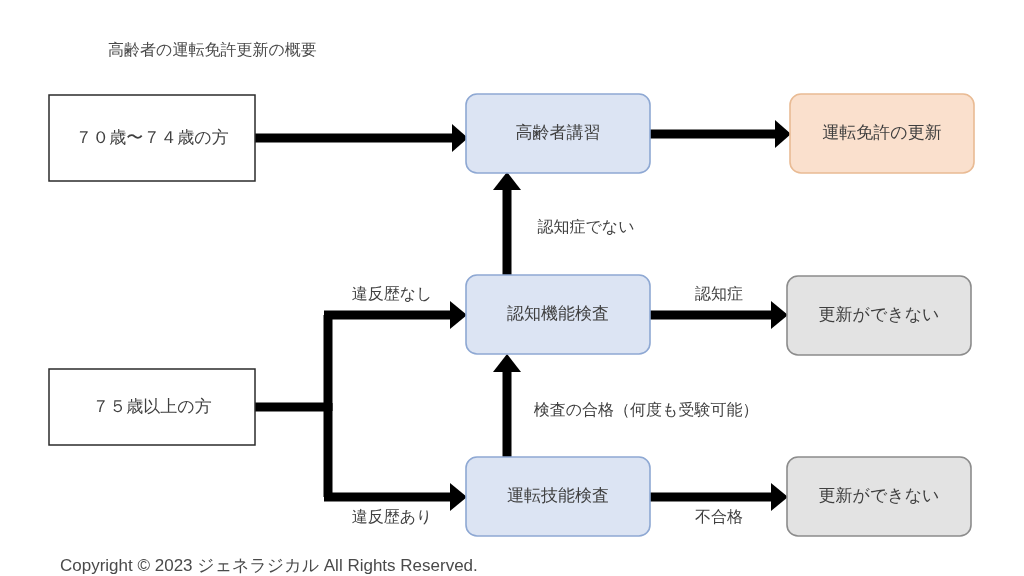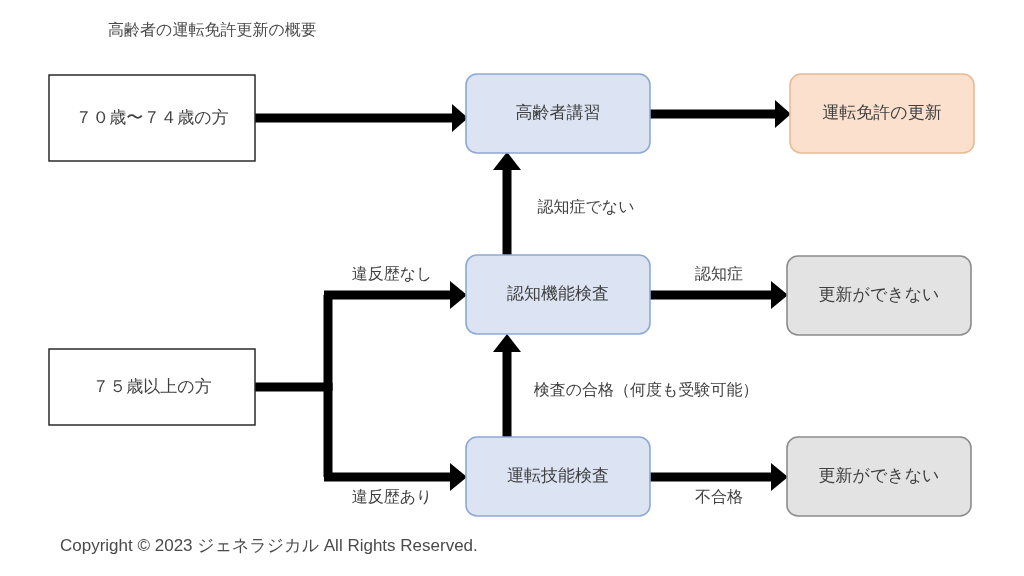--- a/index.html
+++ b/index.html
@@ -11,20 +11,21 @@
     width: 1024px;
     height: 576px;
     overflow: hidden;
     font-family: "Liberation Sans", "DejaVu Sans", sans-serif;
     color: #3c3c3c;
   }
   #canvas {
     position: relative;
     width: 1024px;
     height: 520px;
+    margin-top: 20px;
   }
   svg.diagram {
     position: absolute;
     left: 0;
     top: 0;
     width: 1024px;
     height: 576px;
   }
   .node-text {
     font-family: "Liberation Sans", "DejaVu Sans", sans-serif;

